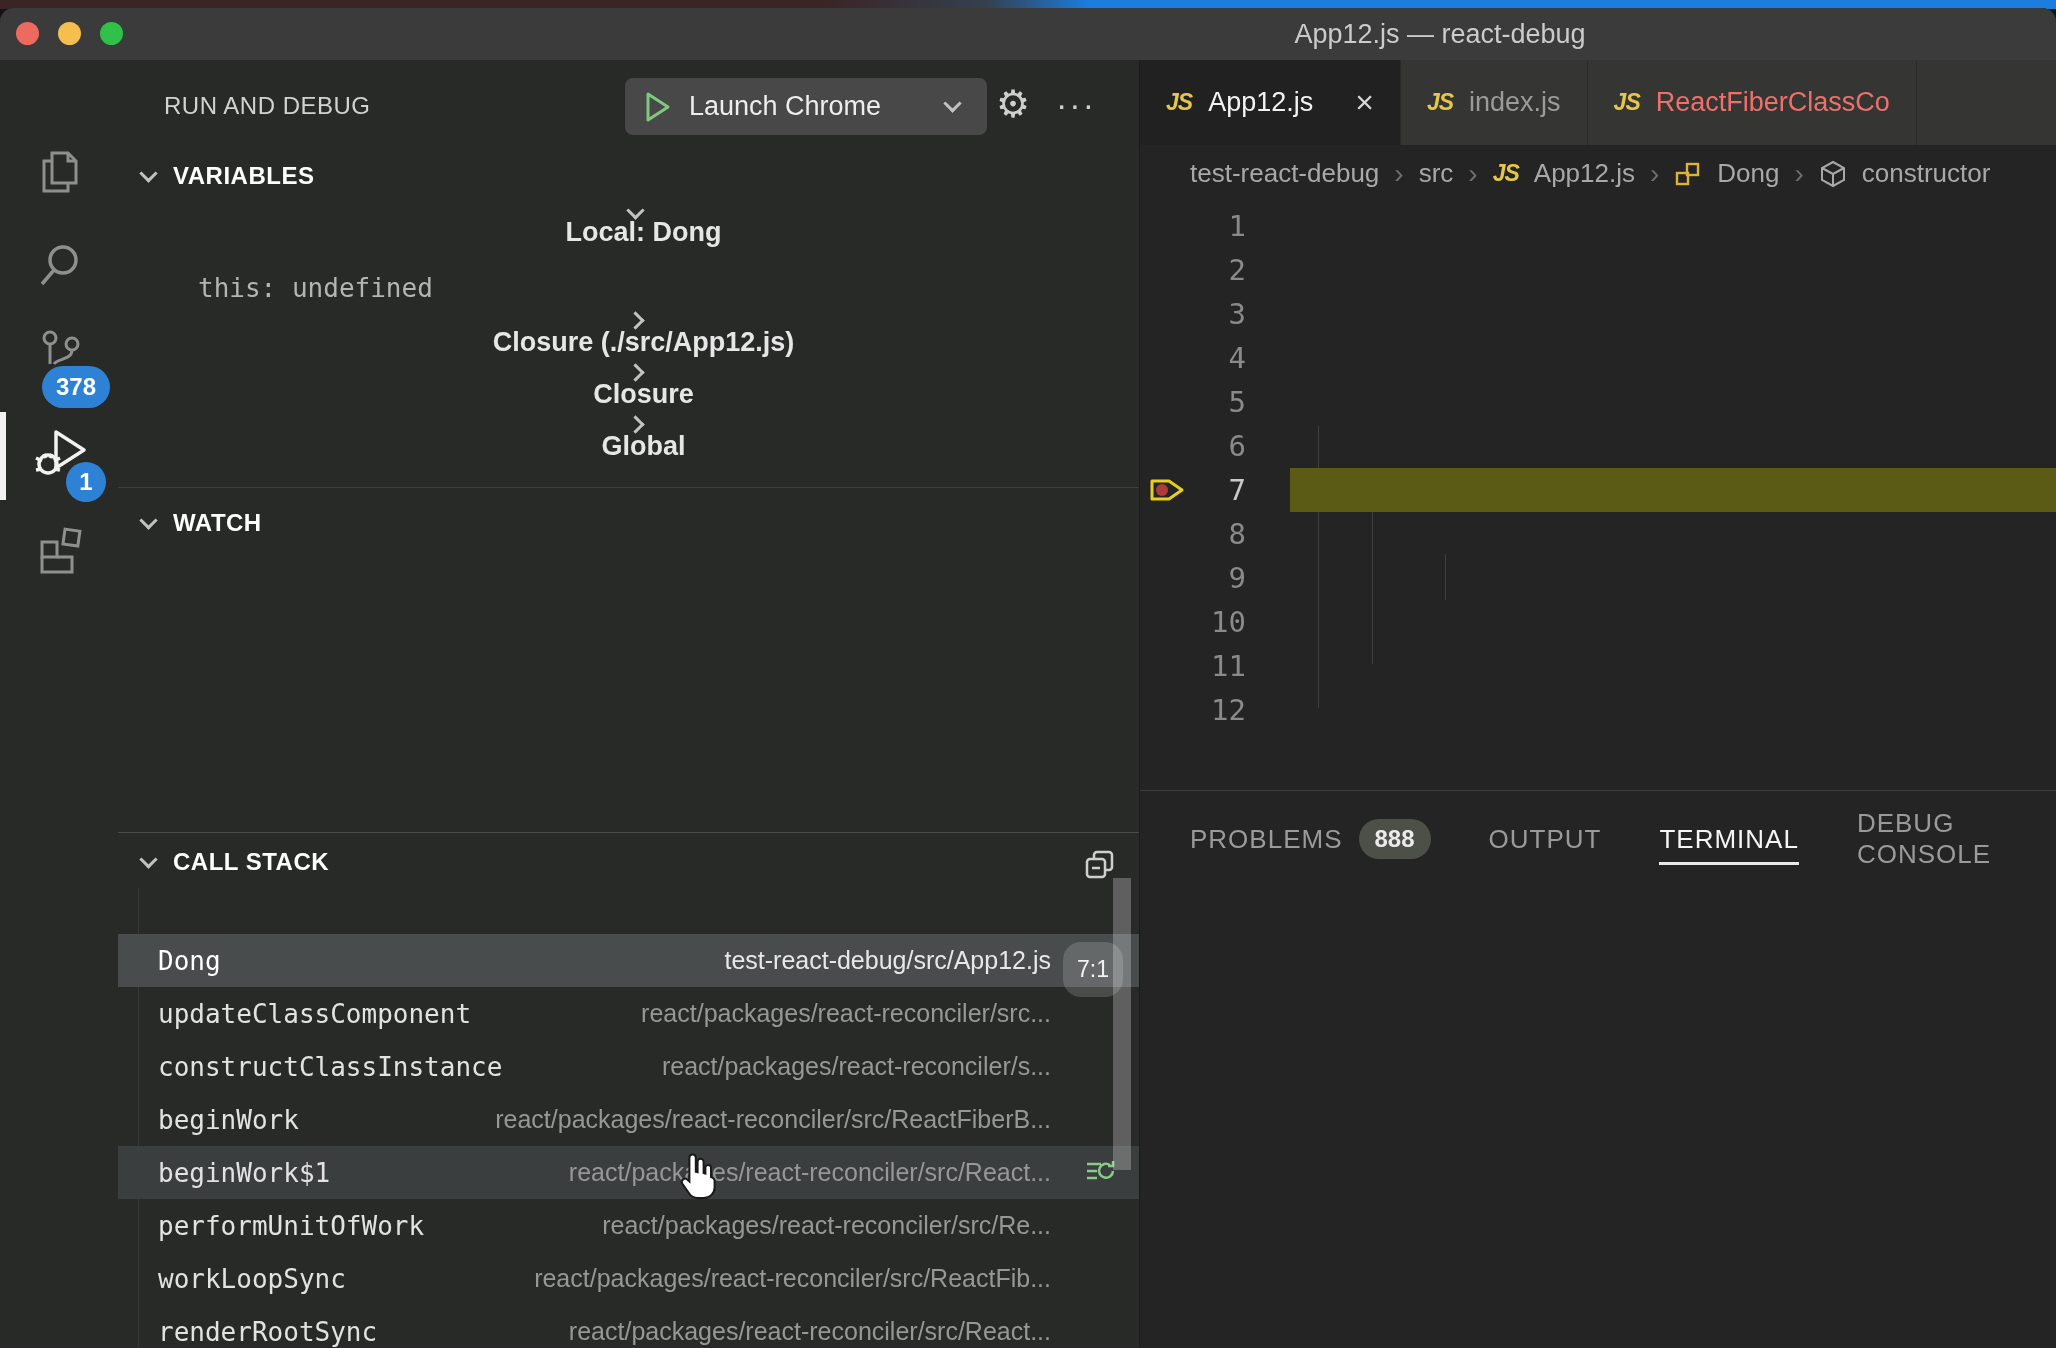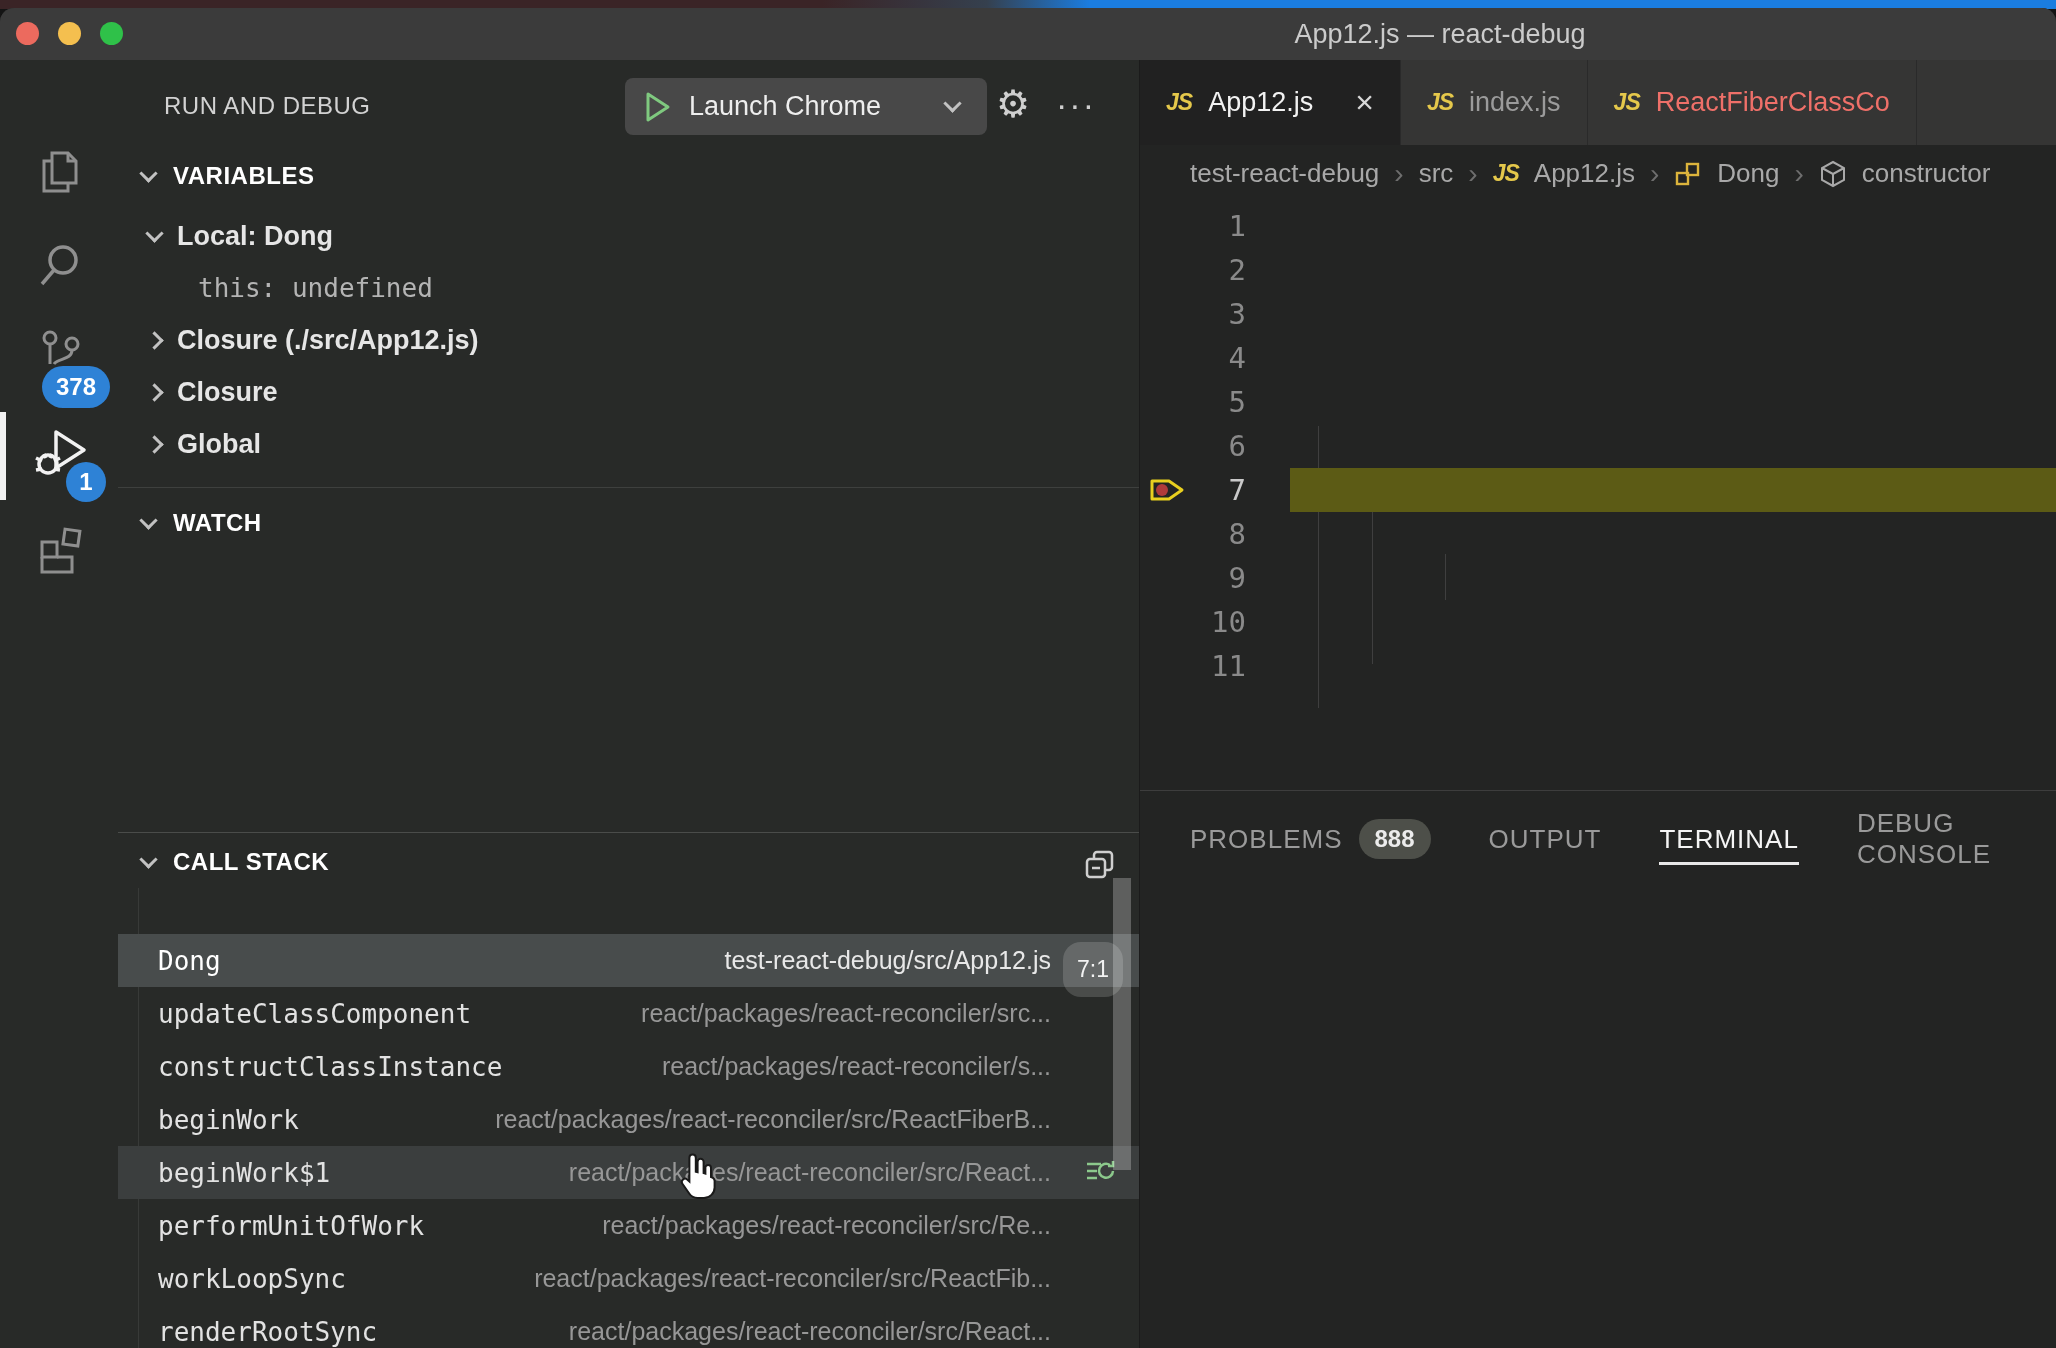--- a/index.html
+++ b/index.html
@@ -46,21 +46,21 @@
 
   .section-hdr { position:absolute; left:0; width:100%; height:40px; display:flex; align-items:center; cursor:pointer; }
   .section-hdr .chev { margin-left:24px; }
   .section-hdr .hdr-label { margin-left:18px; color:#ffffff; font-weight:bold; font-size:24px; letter-spacing:.5px; }
 
   .var-rows { position:absolute; left:0; top:150px; width:100%; }
   .var-row { height:52px; display:flex; align-items:center; cursor:pointer; }
   .var-row .chev { display:none; margin-right:16px; }
   .var-row.cd .chev { display:inline-block; transform:rotate(-45deg); margin-top:-6px; }
   .var-row.cr .chev { display:inline-block; transform:rotate(-135deg); }
-  .var-row.i1 { padding-left:30px; }
+  .var-row.i1 { padding-left:30px;flex-direction:column; }
   .var-row.i2 { padding-left:80px; }
   .var-row .vlabel { color:#e6e6e6; font-size:27px; }
   .var-row.b .vlabel { font-weight:bold; }
   .var-row.mono .vlabel { font-family:"DejaVu Sans Mono", monospace; color:#b4b4b4; font-weight:normal; font-size:26px; }
 
   .divider { position:absolute; left:0; width:100%; height:1px; background:#3e403e; }
 
   .cs-hdr-icon { position:absolute; right:22px; top:6px; }
   .session-row { position:absolute; left:0; top:828px; width:100%; height:46px; display:flex; align-items:center; cursor:pointer; }
   .session-row .chev { margin-left:38px; }
@@ -403,20 +403,24 @@
                 <span><span class="seg pl"></span><span class="seg id"></span><span class="seg pl"></span><span class="seg nu"></span></span>
               </div>
               <div class="code-line">
                 <span class="ln">10</span>
                 <span><span class="seg pl"></span></span>
               </div>
               <div class="code-line">
                 <span class="ln">11</span>
                 <span><span class="seg pl"></span><span class="seg pl bx"></span></span>
               </div>
+              <div class="code-line">
+                <span class="ln">12</span>
+                <span><span class="seg pl"></span><span class="seg fn"></span><span class="seg pl"></span></span>
+              </div>
             </div>
 
           <div class="bp-arrow">
             <svg width="42" height="32" viewBox="0 0 42 32" fill="none">
               <path d="M4 7 h17 l13 9 -13 9 H4 z" stroke="#e8cf1f" stroke-width="3" stroke-linejoin="round"></path>
               <circle cx="14" cy="16" r="6" fill="#b03a3a"></circle>
             </svg>
           </div>
         </div>
 

